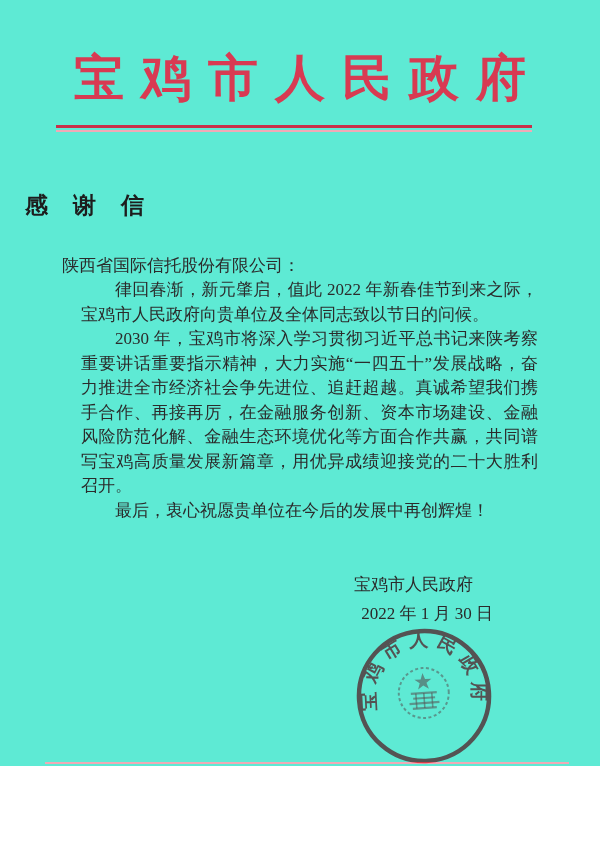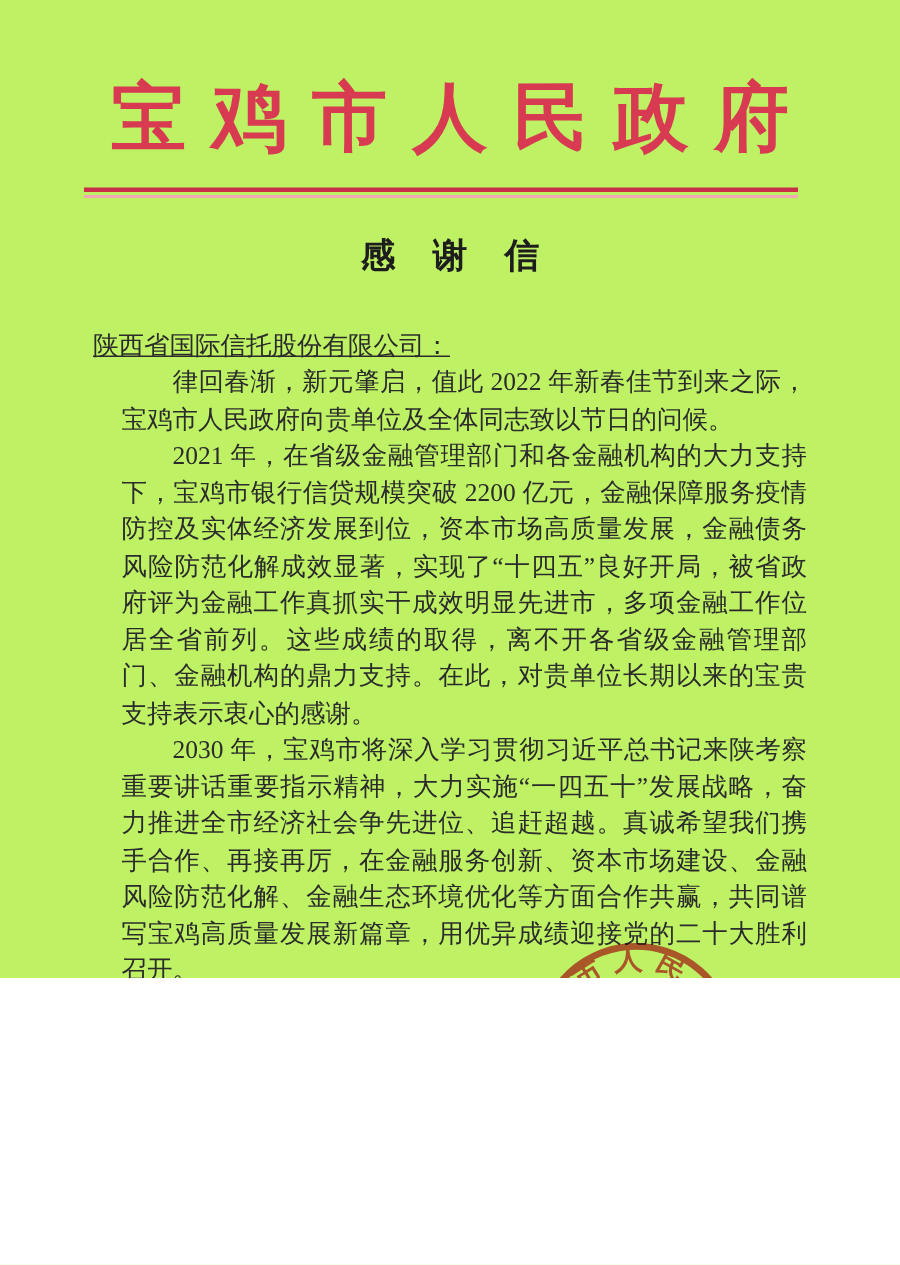--- a/index.html
+++ b/index.html
@@ -11,59 +11,59 @@
   }
   * { margin: 0; padding: 0; box-sizing: border-box; }
   html, body { background: #ffffff; }
   body {
     width: 600px; height: 843px;
     font-family: "Liberation Serif", "DejaVu Serif", serif;
     color: var(--ink);
   }
   .page {
     position: relative;
-    width: 600px; height: 652px;
-    background: #bef264;
+    width: 600px; height: 766px;
+    background: #5eead4;
     overflow: hidden;
   }
   
   .letterhead {
     margin-top: 46px;
     text-align: center;
     font-size: 50px;
     font-weight: bold;
     color: var(--title-red);
     letter-spacing: 17px;
     margin-left: 17px;
     line-height: 1.3;
   }
   .head-rules { margin: 14px 68px 0 56px; }
   .head-rules .rule-dark  { height: 3px; background: var(--rule-dark); }
   .head-rules .rule-gap   { height: 2px; }
   .head-rules .rule-light { height: 2px; background: var(--rule-light); }
   
   .letter-title {
-    margin-top: 24px;
-    text-align: center;
+    margin-top: 59px;
+    text-align: left;
     font-size: 23px;
     font-weight: bold;
     letter-spacing: 25px;
     margin-left: 25px;
     color: #1d1d1d;
     line-height: 1.3;
   }
   
   .body-block {
     margin: 33px 62px 0 62px;
     font-size: 17px;
     line-height: 24.5px;
     text-align: justify;
     color: var(--ink);
   }
-  .salutation { text-indent: 0; text-decoration: underline; }
+  .salutation { text-indent: 0; }
   .para { text-indent: 2em; margin-left: 19px; }
   
   .closing { margin-top: 50px; font-size: 17px; line-height: 24px; }
   .signer    { text-align: right; padding-right: 127px; }
   .sign-date { text-align: right; padding-right: 107px; margin-top: 5px; }
   
   .seal {
     position: absolute;
     left: 353px; top: 625px;
     width: 142px; height: 142px;
@@ -95,21 +95,20 @@
     <div class="rule-gap"></div>
     <div class="rule-light"></div>
   </div>
 
   <h2 class="letter-title">感谢信</h2>
 
   <div class="body-block">
     <p class="salutation">陕西省国际信托股份有限公司：</p>
     <div>
         <p class="para">律回春渐，新元肇启，值此 2022 年新春佳节到来之际，宝鸡市人民政府向贵单位及全体同志致以节日的问候。</p>
-        <p class="para">2021 年，在省级金融管理部门和各金融机构的大力支持下，宝鸡市银行信贷规模突破 2200 亿元，金融保障服务疫情防控及实体经济发展到位，资本市场高质量发展，金融债务风险防范化解成效显著，实现了“十四五”良好开局，被省政府评为金融工作真抓实干成效明显先进市，多项金融工作位居全省前列。这些成绩的取得，离不开各省级金融管理部门、金融机构的鼎力支持。在此，对贵单位长期以来的宝贵支持表示衷心的感谢。</p>
         <p class="para">2030 年，宝鸡市将深入学习贯彻习近平总书记来陕考察重要讲话重要指示精神，大力实施“一四五十”发展战略，奋力推进全市经济社会争先进位、追赶超越。真诚希望我们携手合作、再接再厉，在金融服务创新、资本市场建设、金融风险防范化解、金融生态环境优化等方面合作共赢，共同谱写宝鸡高质量发展新篇章，用优异成绩迎接党的二十大胜利召开。</p>
         <p class="para">最后，衷心祝愿贵单位在今后的发展中再创辉煌！</p>
       </div>
   </div>
 
   <div class="closing">
     <p class="signer">宝鸡市人民政府</p>
     <p class="sign-date">2022 年 1 月 30 日</p>
   </div>
 

